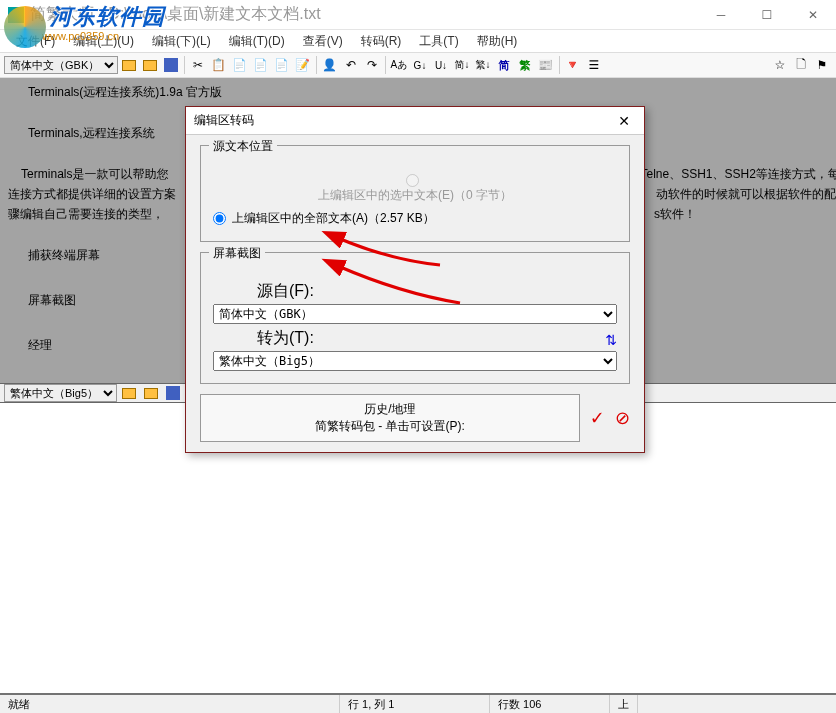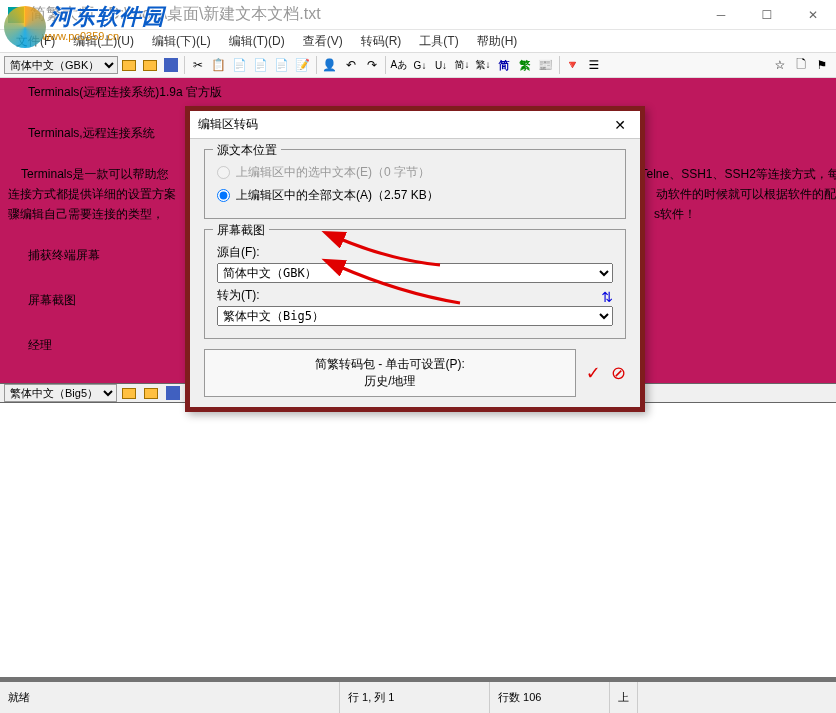--- a/index.html
+++ b/index.html
@@ -18,47 +18,47 @@
     .watermark-text { font-size: 22px; font-weight: bold; color: #0a5dc9; font-style: italic; text-shadow: 1px 1px 0 #fff; letter-spacing: 1px; }
     .watermark-sub { font-size: 11px; color: #d08000; margin-left: 38px; margin-top: -2px; }
     .watermark-logo { width: 42px; height: 42px; position: absolute; top: 4px; left: 0; border-radius: 50%; background: conic-gradient(#ff9800, #00a0e0, #ffb800); opacity: 0.85; }
     
     .toolbar { height: 26px; border-top: 1px solid #ddd; border-bottom: 1px solid #ddd; display: flex; align-items: center; padding: 0 4px; gap: 1px; background: #f8f8f8; }
     .encoding-select { font-size: 11px; border: 1px solid #999; padding: 1px; }
     .tb-btn { width: 20px; height: 20px; display: flex; align-items: center; justify-content: center; cursor: pointer; }
     .tb-divider { width: 1px; height: 18px; background: #ccc; margin: 0 2px; }
     .tb-btn svg, .tb-btn span { width: 16px; height: 16px; }
     
-    .editor-area { background: #be185d; padding: 4px 8px; font-family: SimSun, monospace; font-size: 12px; line-height: 1.7; color: #000; height: 305px; overflow: hidden; }
+    .editor-area { background: #a3a3a3; padding: 4px 8px; font-family: SimSun, monospace; font-size: 12px; line-height: 1.7; color: #000; height: 305px; overflow: hidden; }
     .editor-line { white-space: pre; }
     .indented { margin-left: 20px; }
     .list-item { margin-left: 20px; margin-bottom: 4px; }
     
     .split { height: 20px; border-top: 1px solid #666; border-bottom: 1px solid #666; background: #f0f0f0; display: flex; align-items: center; padding-left: 4px; gap: 2px; }
     .lower-editor { background: #fff; height: 280px; }
     
-    .statusbar { height: 36px; border-top: 5px solid #737373; display: flex; align-items: center; font-size: 11px; position: absolute; bottom: 0; left: 0; right: 0; background: #f0f0f0; }
+    .statusbar { height: 20px; border-top: 2px solid #737373; display: flex; align-items: center; font-size: 11px; position: absolute; bottom: 0; left: 0; right: 0; background: #f0f0f0; }
     .status-cell { padding: 0 8px; border-right: 1px solid #ccc; height: 100%; display: flex; align-items: center; }
     
     
-    .dialog { position: absolute; top: 106px; left: 185px; width: 460px; background: #f0f0f0; border: 5px solid #7f1d1d; box-shadow: 3px 3px 8px rgba(0,0,0,0.3); z-index: 500; }
+    .dialog { position: absolute; top: 106px; left: 185px; width: 460px; background: #f0f0f0; border: 1px solid #7f1d1d; box-shadow: 3px 3px 8px rgba(0,0,0,0.3); z-index: 500; }
     .dialog-title { height: 28px; background: #fff; display: flex; align-items: center; padding: 0 8px; border-bottom: 1px solid #ccc; }
     .dialog-title-text { flex: 1; font-size: 12px; }
     .dialog-close { width: 24px; height: 24px; display: flex; align-items: center; justify-content: center; cursor: pointer; font-size: 14px; }
     .dialog-body { padding: 10px 14px; }
     
-    .groupbox { border: 1px solid #999; margin-bottom: 10px; padding: 14px 12px 8px; position: relative; }
+    .groupbox { border: 1px solid #999; margin-bottom: 10px; padding: 28px 12px 8px; position: relative; }
     .groupbox-title { position: absolute; top: -8px; left: 8px; background: #f0f0f0; padding: 0 4px; font-size: 12px; }
     .radio-row { display: flex; align-items: center; margin-bottom: 6px; font-size: 12px; }
     .radio-row input { margin-right: 6px; }
-    .disabled { color: #999; }
+    .disabled { color: #999; flex-direction: column; }
     .check-row { display: flex; align-items: center; margin-left: 18px; margin-top: 4px; }
     .check-row input { margin-right: 6px; }
     
-    .field-label { font-size: 12px; margin-bottom: 2px; }
+    .field-label { font-size: 16px; margin-bottom: 2px; margin-left: 44px; }
     .select-wide { width: 100%; font-size: 12px; padding: 1px; margin-bottom: 4px; font-family: SimSun, monospace; }
     .swap-row { display: flex; align-items: center; gap: 6px; }
     .swap-btn { cursor: pointer; color: #00d; font-size: 14px; }
     
     .btn-row { display: flex; align-items: center; gap: 10px; margin-top: 8px; }
     .main-btn { flex: 1; border: 1px solid #999; background: #f8f8f8; padding: 6px; text-align: center; font-size: 12px; cursor: pointer; line-height: 1.4; }
     .icon-btn { color: #d00; font-size: 18px; cursor: pointer; }
     
     
     .arrow { position: absolute; z-index: 600; pointer-events: none; }
@@ -206,22 +206,22 @@
         <div style="flex:1"></div>
         <span class="swap-btn">⇅</span>
       </div>
       <select class="select-wide">
         <option>繁体中文（Big5）</option>
       </select>
     </div>
 
     <div class="btn-row">
       <button class="main-btn">
+        <div>历史/地理</div>
         <div>简繁转码包 - 单击可设置(P):</div>
-        <div>历史/地理</div>
       </button>
       <span class="icon-btn">✓</span>
       <span class="icon-btn">⊘</span>
     </div>
   </div>
 </div>
 
 <div class="arrow" style="top:230px;left:330px">
   <svg width="120" height="40">
       <defs>

